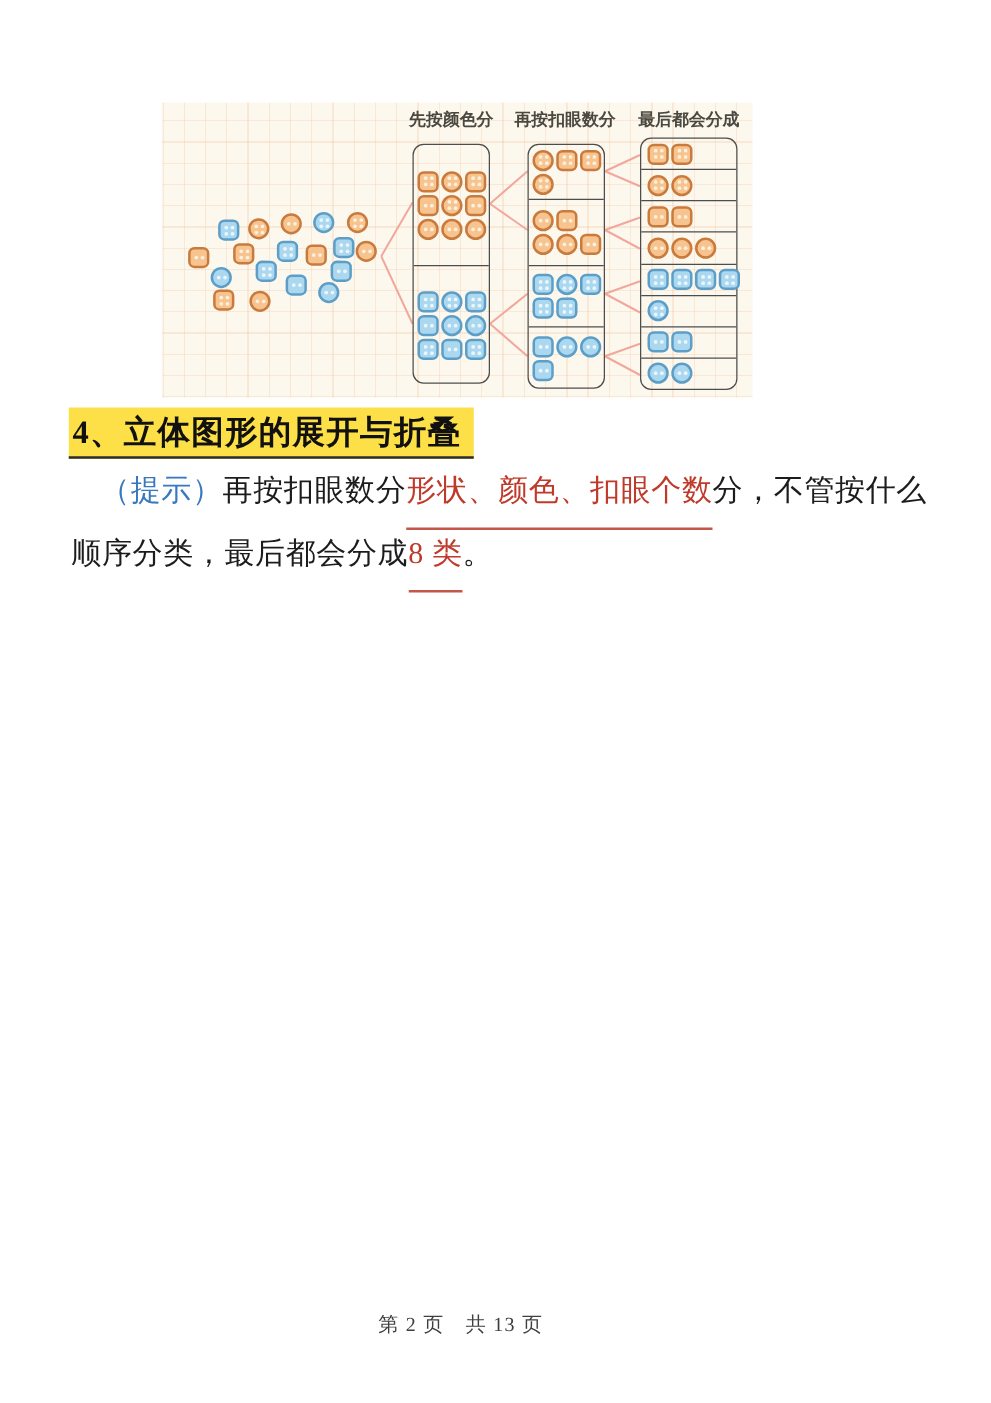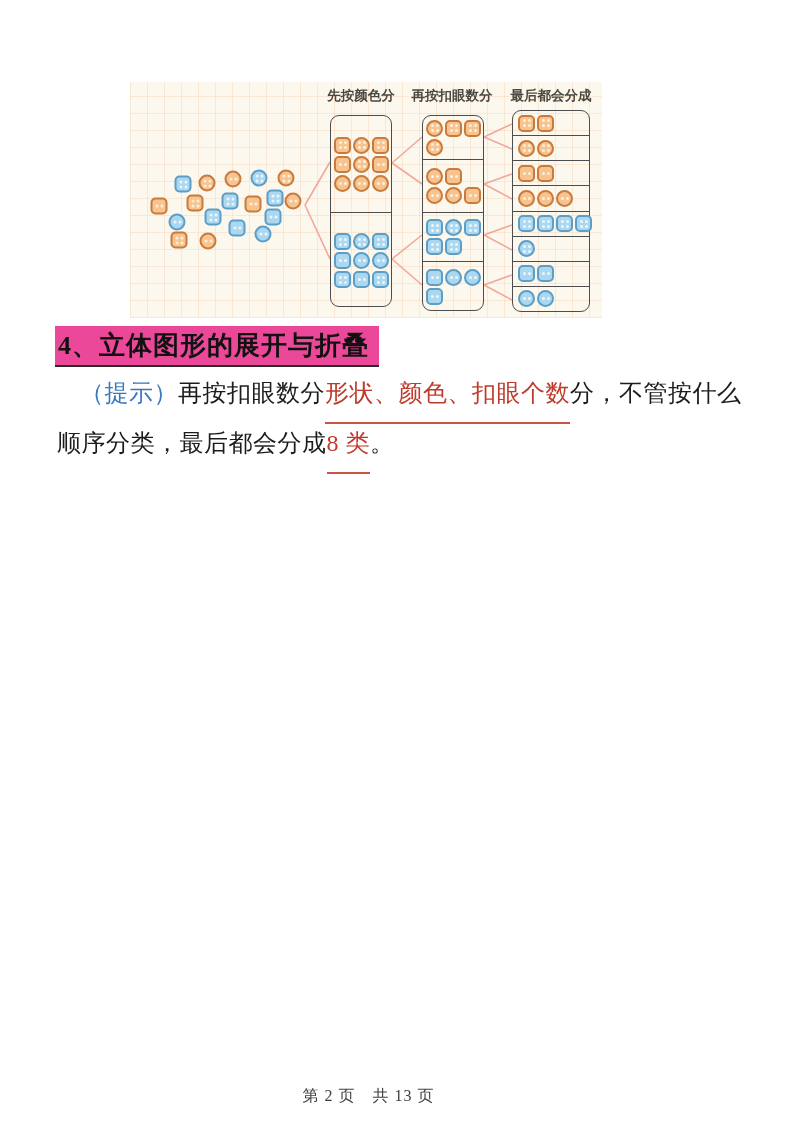--- a/index.html
+++ b/index.html
@@ -43,33 +43,33 @@
   .btn.o{background:#f7c48f;border-color:#c97a3d;}
   .btn.b{background:#abd8ef;border-color:#5c9ec8;}
   .hole{width:3px;height:3px;border-radius:50%;display:block;}
   .o .hole{background:#fbf0dc;}
   .b .hole{background:#eaf6fd;}
   .scat{position:absolute;transform:translate(-50%,-50%);}
   
   .heading{
     position:absolute;left:55px;top:326px;
     font-size:26px;font-weight:bold;color:#111;
-    background:#ec4899;border-bottom:2.5px solid #2b2b2b;
+    background:#fde047;border-bottom:2.5px solid #2b2b2b;
     padding:2px 10px 2px 3px;display:inline-block;letter-spacing:1px;
   }
   .para{
     position:absolute;left:57px;top:368px;width:690px;
     font-size:24px;line-height:50px;color:#1c1c1c;letter-spacing:0.5px;
   }
   .para .blue{color:#3878be;margin-left:23px;}
   .para .red-u{color:#c03a2b;border-bottom:2px solid #c4574a;padding-bottom:16px;}
   
   .footer{
     position:absolute;left:0;top:1050px;width:737px;text-align:center;
-    font-size:16px;color:#3f3f3f;letter-spacing:1px;margin-top:36px;
+    font-size:16px;color:#3f3f3f;letter-spacing:1px;
   }
 </style>
 </head>
 <body>
 
 <div class="diagram">
   <svg id="connector-svg" width="505" height="236" viewBox="0 0 505 236">
       <line x1="175" y1="123" x2="200" y2="80" stroke="#f2a79c" stroke-width="1.6"></line>
       <line x1="175" y1="123" x2="200" y2="177" stroke="#f2a79c" stroke-width="1.6"></line>
       <line x1="262" y1="81" x2="292" y2="55" stroke="#f2a79c" stroke-width="1.6"></line>

